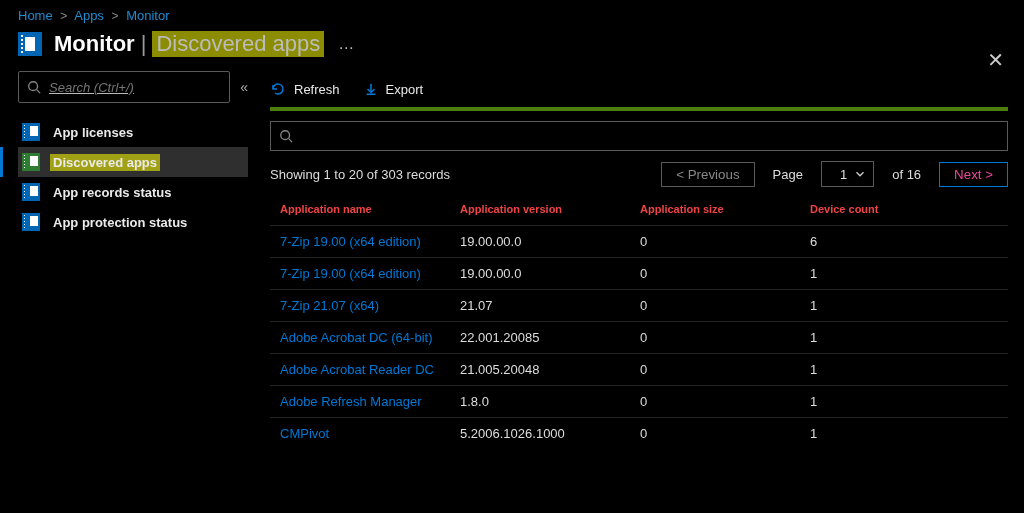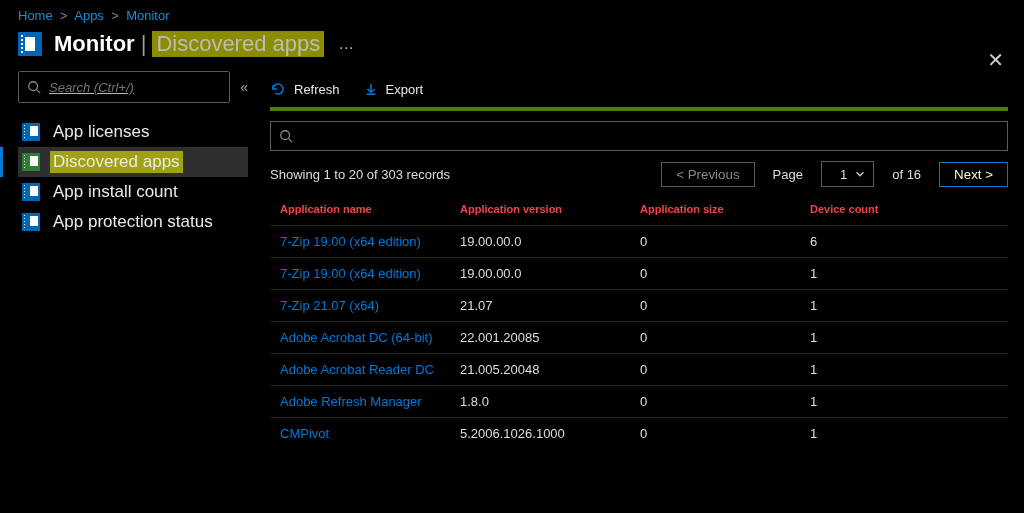--- a/index.html
+++ b/index.html
@@ -22,21 +22,21 @@
   .content { display:flex; height: calc(513px - 88px); }
 
   
   .sidebar { width: 260px; padding: 4px 12px 0 18px; }
   .sb-searchrow { display:flex; align-items:center; margin-bottom: 14px; }
   .sb-search { position:relative; flex:1; border:1px solid #5a5a5a; border-radius:2px; height:32px; display:flex; align-items:center; padding:0 10px 0 30px; }
   .sb-search svg { position:absolute; left:8px; top:8px; }
   .sb-search input { background:transparent; border:0; outline:0; color:#bbb; font-style:italic; width:100%; font-size:13px;text-decoration:underline; }
   .collapse { margin-left:10px; color:#aaa; font-size:14px; cursor:pointer; }
 
-  .sb-item { display:flex; align-items:center; height:30px; padding-left:4px; cursor:pointer; font-size:17px; color:#eaeaea; }
+  .sb-item { display:flex; align-items:center; height:30px; padding-left:4px; cursor:pointer; font-size:13px; color:#eaeaea;font-weight:bold; }
   .sb-item.active { background:#2f2f2f; position: relative; }
   .sb-item.active::before { content:""; position:absolute; left:-18px; top:0; bottom:0; width:3px; background:#0078d4; }
   .sb-item .sb-label { background: transparent; padding: 1px 3px; }
   .sb-item.active .sb-label { background: rgba(255,255,0,0.55); }
   .sb-icon { width:18px; height:18px; margin-right:10px; display:flex; align-items:center; justify-content:center; }
   .sb-icon.note { background:#0065b3; position:relative; }
   .sb-icon.note::before { content:""; position:absolute; left:2px; top:2px; bottom:2px; width:1px; background:repeating-linear-gradient(#fff 0 1px, transparent 1px 3px); }
   .sb-icon.note::after { content:""; width:8px; height:10px; background:#fff; position:absolute; right:2px; top:3px; }
   .sb-icon.note.green { background:#2e7d32; }
 
@@ -46,21 +46,21 @@
   .tb-btn { display:flex; align-items:center; margin-right:24px; color:#eaeaea; cursor:pointer; font-size:13px; }
   .tb-btn svg { margin-right:8px; }
 
   .main-search { margin-top:10px; border:1px solid #5a5a5a; height:30px; display:flex; align-items:center; padding:0 10px 0 30px; position:relative; }
   .main-search svg { position:absolute; left:8px; top:7px; }
   .main-search input { background:transparent; border:0; outline:0; color:#bbb; font-style:italic; width:100%; font-size:13px; }
 
   .recordrow { display:flex; align-items:center; justify-content:space-between; margin-top:10px; font-size:13px; color:#ddd; }
   .pager { display:flex; align-items:center; gap:18px; font-size:13px; }
   .btn-out { border:1px solid #5a5a5a; padding:4px 14px; background:transparent; color:#888; cursor:default; }
-  .btn-out.next { color:#fef9c3; border-color:#0078d4; cursor:pointer; }
+  .btn-out.next { color:#ec4899; border-color:#0078d4; cursor:pointer; }
   .page-sel { border:1px solid #5a5a5a; height:26px; display:flex; align-items:center; padding:0 26px 0 18px; position:relative; cursor:pointer; color:#ddd;}
   .page-sel .chev { position:absolute; right:6px; top:5px; }
 
   .tablewrap { margin-top:8px; flex:1; overflow-y:scroll; }
   .tablewrap::-webkit-scrollbar { width:14px; }
   .tablewrap::-webkit-scrollbar-track { background:#1a1a1a; }
   .tablewrap::-webkit-scrollbar-thumb { background:#6a6a6a; }
 
   table { width:100%; border-collapse:collapse; }
   th { text-align:left; font-weight:600; font-size:11px; padding:8px 10px 10px; color:#ef4444; }
@@ -107,21 +107,21 @@
         <div class="sb-item">
           <span class="sb-icon note"></span>
           <span class="sb-label">App licenses</span>
         </div>
         <div class="sb-item active">
           <span class="sb-icon note green"></span>
           <span class="sb-label">Discovered apps</span>
         </div>
         <div class="sb-item">
           <span class="sb-icon note"></span>
-          <span class="sb-label">App install count</span>
+          <span class="sb-label">App records status</span>
         </div>
         <div class="sb-item">
           <span class="sb-icon note"></span>
           <span class="sb-label">App protection status</span>
         </div>
       </div>
   </div>
 
   <div class="main">
     <div class="toolbar">

